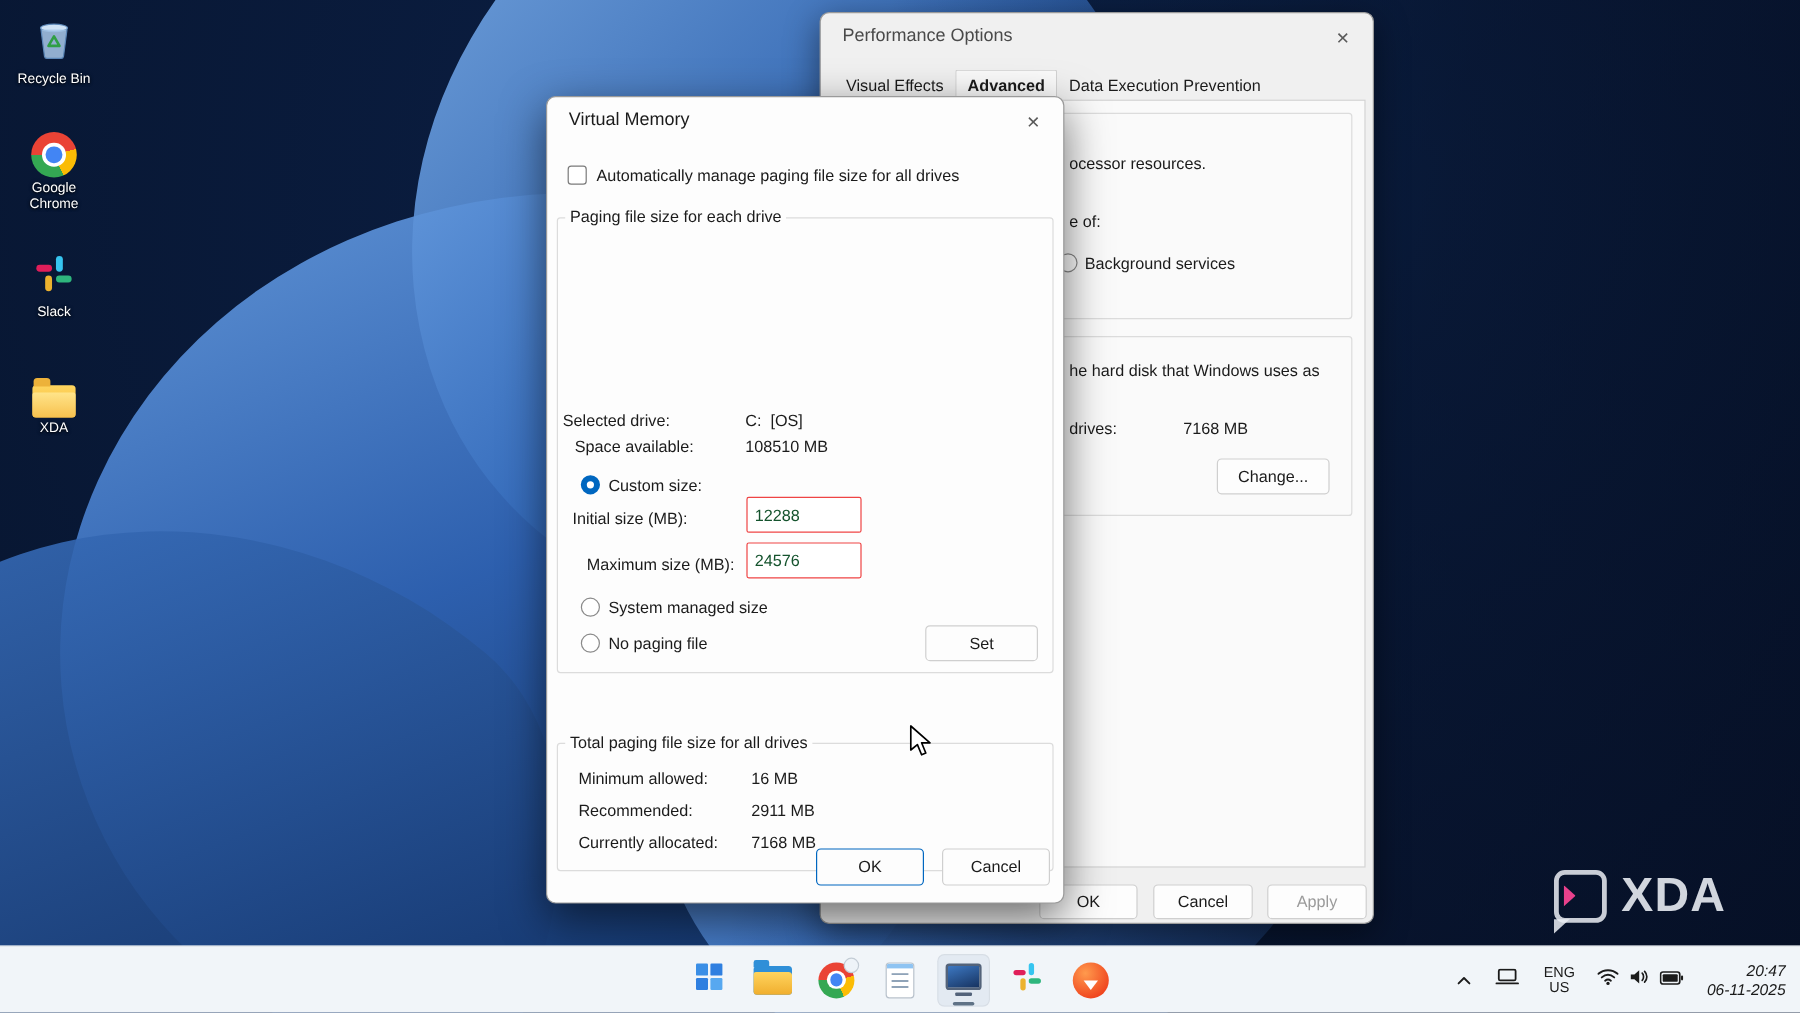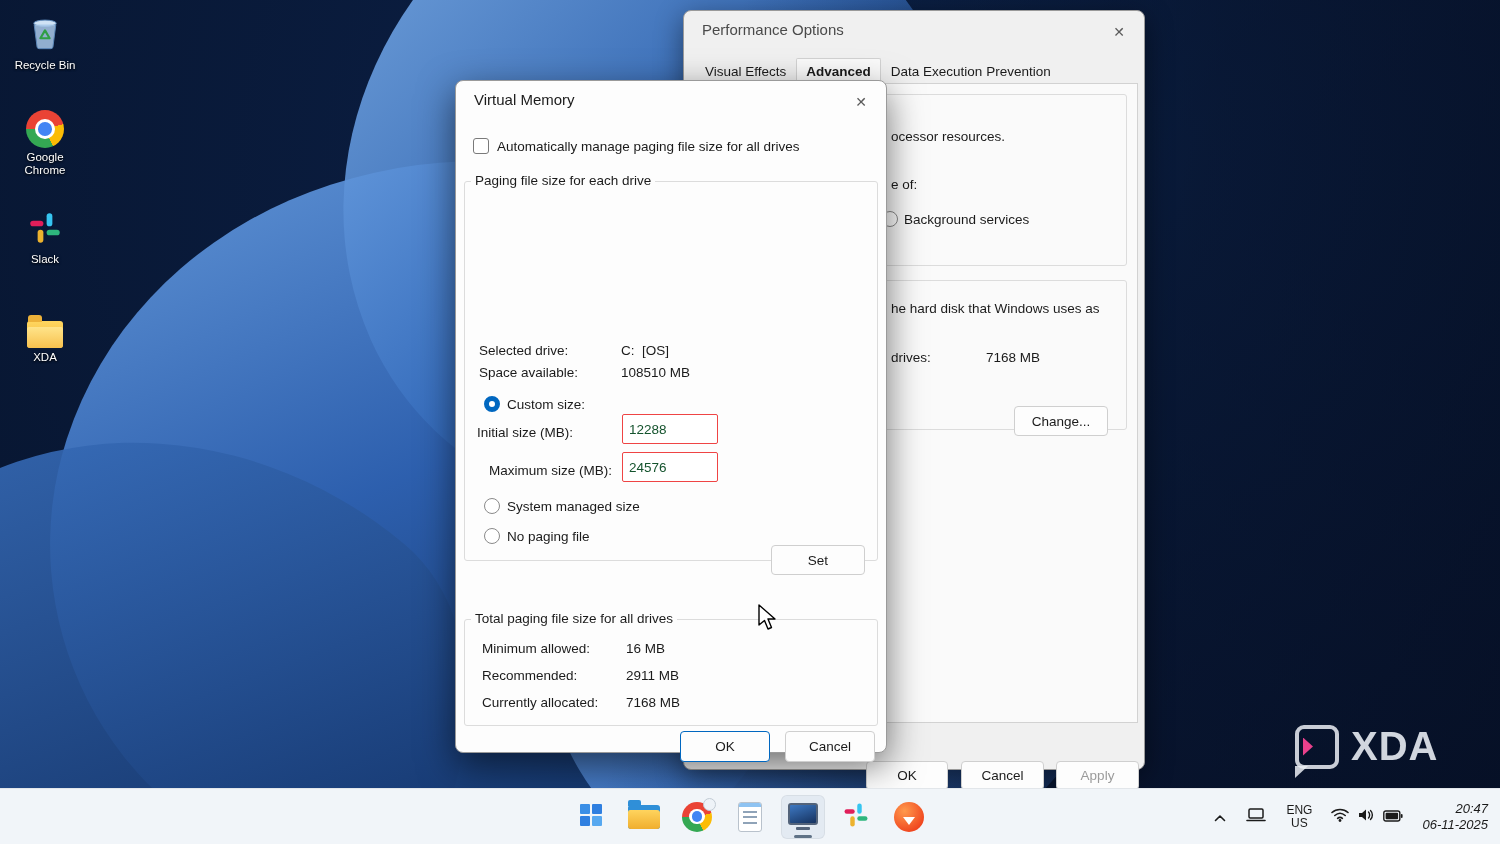--- a/index.html
+++ b/index.html
@@ -47,21 +47,21 @@
   .perf { left:683px; top:10px; width:462px; height:760px; background:#f0f0f0; box-shadow:0 8px 28px rgba(0,0,0,.45); z-index:10; }
   .vm   { left:455px; top:80px; width:432px; height:673px; background:#fdfdfd; box-shadow:0 12px 36px rgba(0,0,0,.55); z-index:20; }
 
   .dlg-title { position:absolute; left:18px; top:10px; font-size:15px; color:#4a4a4a; white-space:pre; }
   .vm .dlg-title { color:#1b1b1b; }
   .close-x { position:absolute; right:10px; top:8px; width:30px; height:26px; display:flex; align-items:center; justify-content:center;
              font-size:14px; color:#5a5a5a; border-radius:4px; }
 
   .lbl { position:absolute; font-size:13.5px; white-space:pre; color:#1b1b1b; }
   .btn { position:absolute; display:flex; align-items:center; justify-content:center; font-size:13.5px;
-         background:#fdfdfd; border:1px solid #cfcfcf; border-radius:4px; color:#1b1b1b;margin-top:24px; }
+         background:#fdfdfd; border:1px solid #cfcfcf; border-radius:4px; color:#1b1b1b; }
   .btn.disabled { color:#9b9b9b; }
   .radio { position:absolute; width:16px; height:16px; border-radius:50%; border:1px solid #8a8a8a; background:#fff; }
   .radio.checked { border:5px solid #0067c0; }
   .checkbox { position:absolute; width:16px; height:16px; background:#fff; border:1px solid #7a7a7a; border-radius:3px; }
   .textinput { position:absolute; width:96px; height:30px; border:1px solid #ef4444; border-radius:2px; background:#fff;
                font:13.5px "Liberation Sans",sans-serif; padding:0 6px; color:#14532d; }
   .groupbox { position:absolute; border:1px solid #dcdcdc; border-radius:3px; }
   .gb-label { position:absolute; top:-9px; left:6px; background:#fdfdfd; padding:0 4px; font-size:13.5px; white-space:pre; }
 
   
@@ -90,21 +90,21 @@
   .vm-group1 { left:8px; top:100px; width:414px; height:380px; }
   .vm-group2 { left:8px; top:498px; width:414px; height:107px;margin-top:40px; }
   .vm-list { position:absolute; left:9px; top:7px; width:402px; height:125px; background:#fff; border:1px solid #8a8a8a; overflow:hidden; }
   .vm-list .hdr { position:absolute; top:4px; font-size:13.5px; white-space:pre; }
   .vm-col-drive-h { left:6px; } .vm-col-size-h { left:203px; }
   .lb-row { position:absolute; left:0; width:100%; height:20px; font-size:13.5px; }
   .lb-row span { position:absolute; top:2px; white-space:pre; }
   .lb-row .c1 { left:9px; } .lb-row .c2 { left:49px; } .lb-row .c3 { left:242px; }
   .row-c { top:24px; background:#0078d7; color:#fff; }
   .row-d { top:44px; }
-  .vm-sel-lbl { left:14px; top:161px; } .vm-sel-val { left:156px; top:161px; }
+  .vm-sel-lbl { left:4px; top:161px; } .vm-sel-val { left:156px; top:161px; }
   .vm-space-lbl { left:14px; top:183px; } .vm-space-val { left:156px; top:183px; }
   .vm-custom-radio { left:19px; top:214px; } .vm-custom-lbl { left:42px; top:215px; }
   .vm-init-lbl { left:12px; top:243px;text-align:center; } .vm-init-input { left:157px; top:232px; }
   .vm-max-lbl { left:24px; top:281px;text-align:right; } .vm-max-input { left:157px; top:270px; }
   .vm-sys-radio { left:19px; top:316px; } .vm-sys-lbl { left:42px; top:317px; }
   .vm-nopg-radio { left:19px; top:346px; } .vm-nopg-lbl { left:42px; top:347px; }
   .vm-set { left:306px; top:339px; width:94px; height:30px; }
   .vm-min-lbl { left:17px; top:21px; } .vm-min-val { left:161px; top:21px; }
   .vm-rec-lbl { left:17px; top:48px; } .vm-rec-val { left:161px; top:48px; }
   .vm-cur-lbl { left:17px; top:75px; } .vm-cur-val { left:161px; top:75px; }

